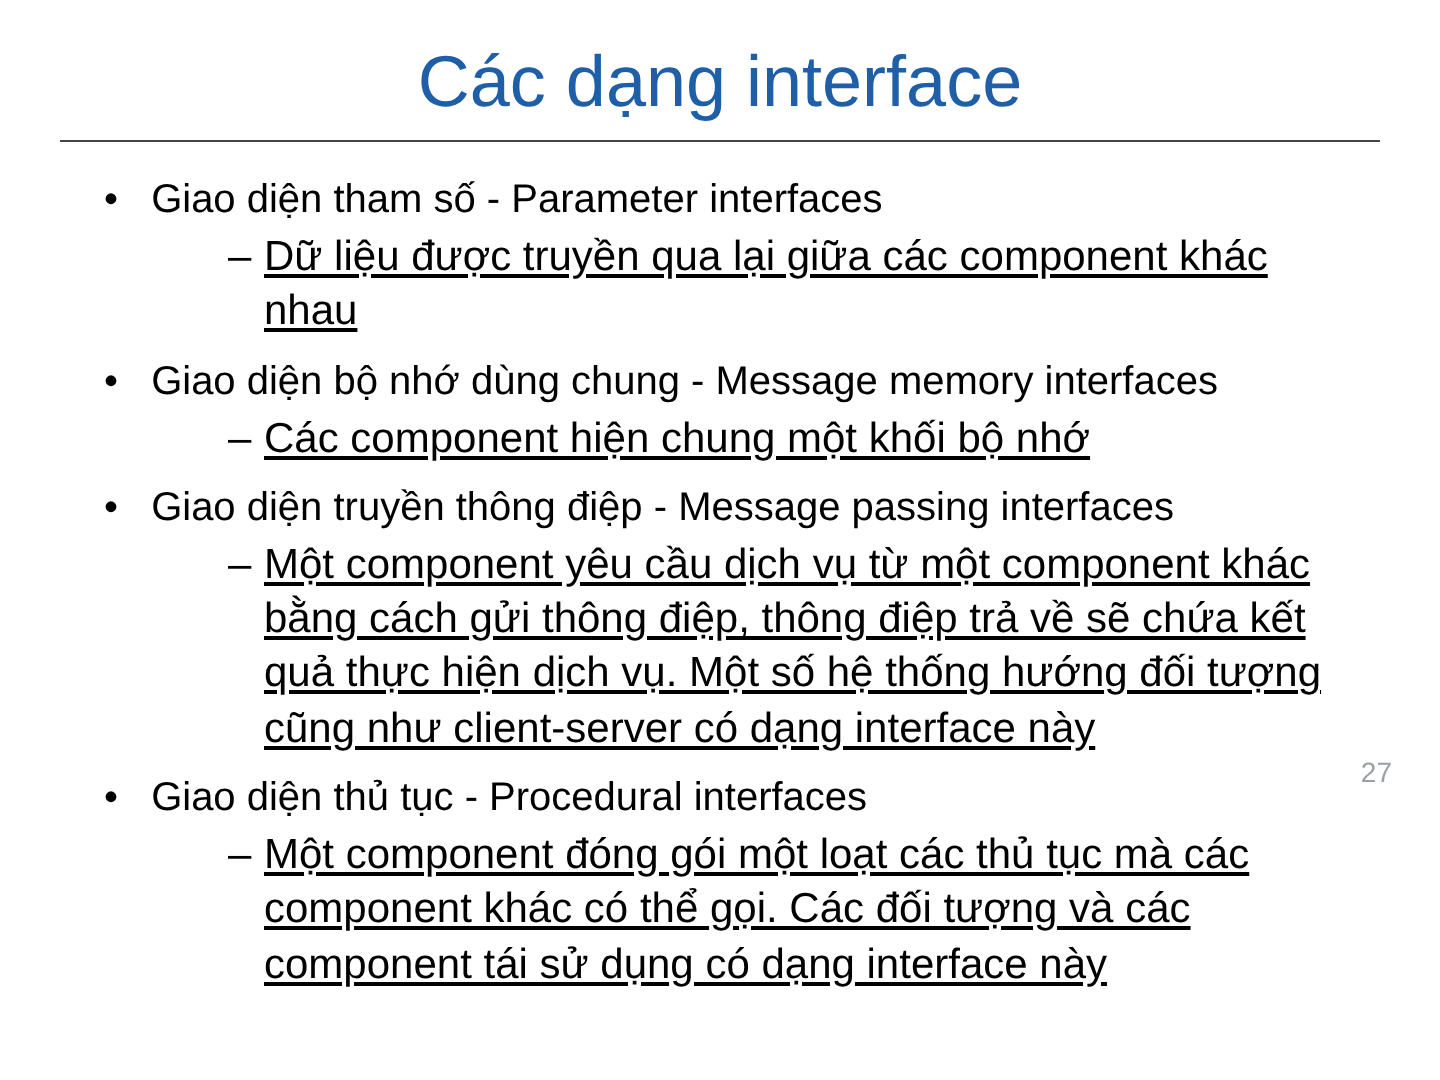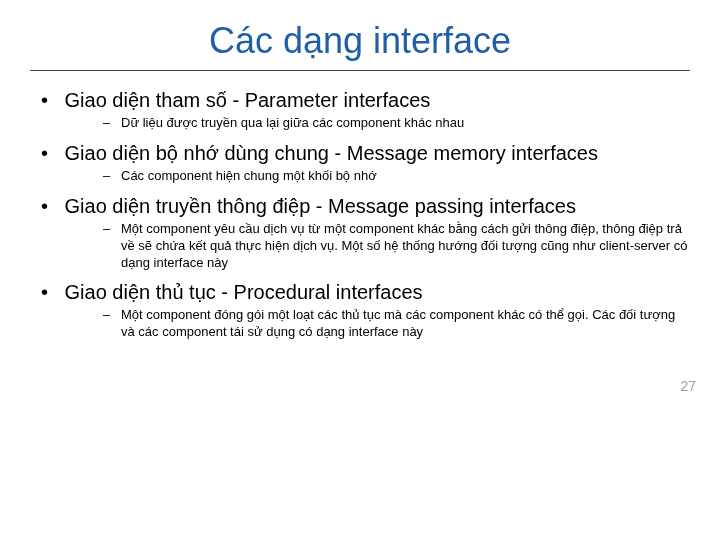--- a/index.html
+++ b/index.html
@@ -27,46 +27,47 @@
     font-weight: normal;
   }
   .title-rule {
     border: none;
     border-top: 1px solid #444;
     margin: 0 0 16px 0;
   }
   ul.level1 {
     list-style: none;
     padding: 0;
-    margin: 1px;
+    margin: 12px;
   }
   ul.level1 > li {
     font-size: 20px;
     line-height: 1.3;
     margin-bottom: 2px;
     padding-left: 28px;
     text-indent: -18px;
   }
   ul.level1 > li::before {
     content: "•";
     display: inline-block;
     width: 18px;
     text-indent: 0;
   }
   ul.level2 {
     list-style: none;
     padding: 0;
     margin: 2px 0 8px 0;
   }
   ul.level2 > li {
-    font-size: 13px;
+    font-size: 21px;
     line-height: 1.3;
     padding-left: 62px;
     text-indent: -18px;
     margin-bottom: 2px;
+    text-decoration: underline;
   }
   ul.level2 > li::before {
     content: "–";
     display: inline-block;
     width: 18px;
     text-indent: 0;
   }
   .page-num {
     position: absolute;
     bottom: 30px;

